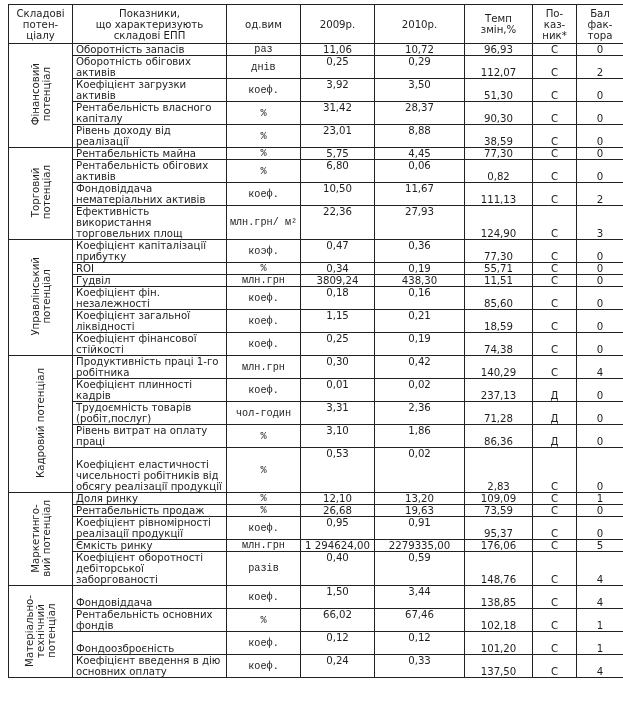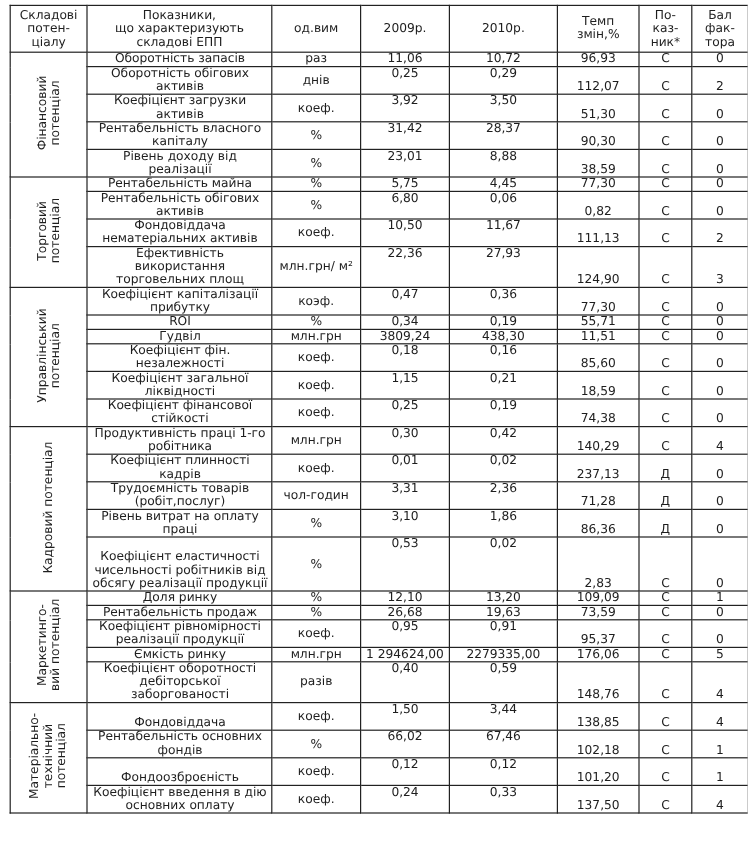--- a/index.html
+++ b/index.html
@@ -14,22 +14,22 @@
     width: 615px;
   }
   td, th {
     border: 1px solid #222;
     padding: 0 2px;
     line-height: 11px;
     overflow: hidden;
     font-weight: normal;
   }
   th { text-align: center; vertical-align: middle; height: 38px; }
-  td.name { text-align: center; vertical-align: bottom; padding-left: 3px; }
-  td.unit { text-align: center; vertical-align: middle; }
+  td.name { text-align: left; vertical-align: bottom; padding-left: 3px; }
+  td.unit { text-align: center; vertical-align: middle; font-family: Liberation Mono, monospace; }
   td.v09, td.v10 { text-align: center; vertical-align: top; }
   td.temp, td.ind, td.score { text-align: center; vertical-align: bottom; }
   td.group { text-align: center; vertical-align: middle; padding: 0; }
   .vert {
     display: inline-block;
     writing-mode: vertical-rl;
     transform: rotate(180deg);
     white-space: pre-line;
     text-align: center;
     line-height: 11px;

